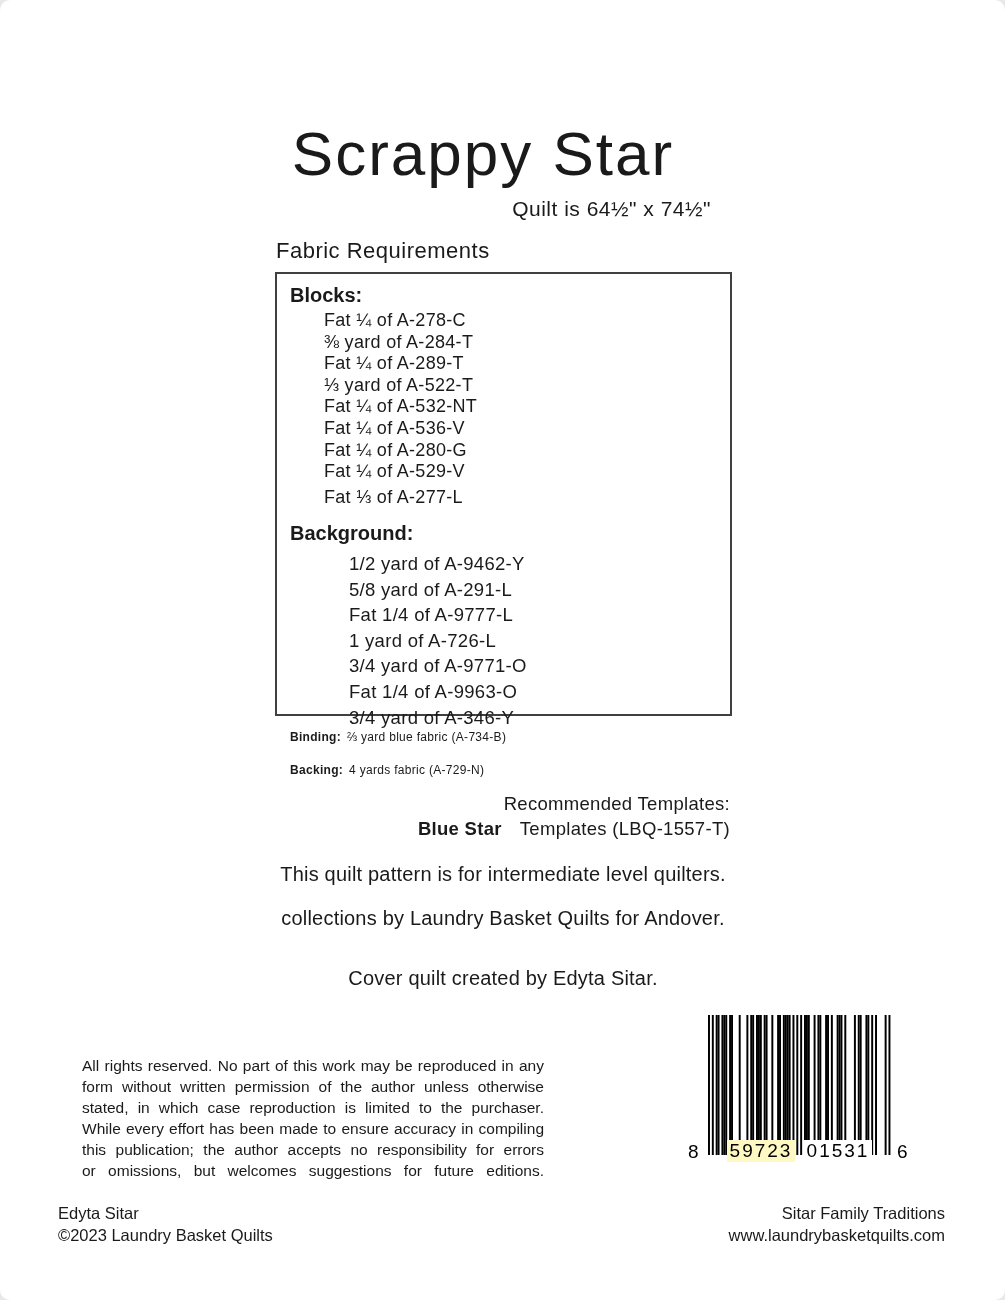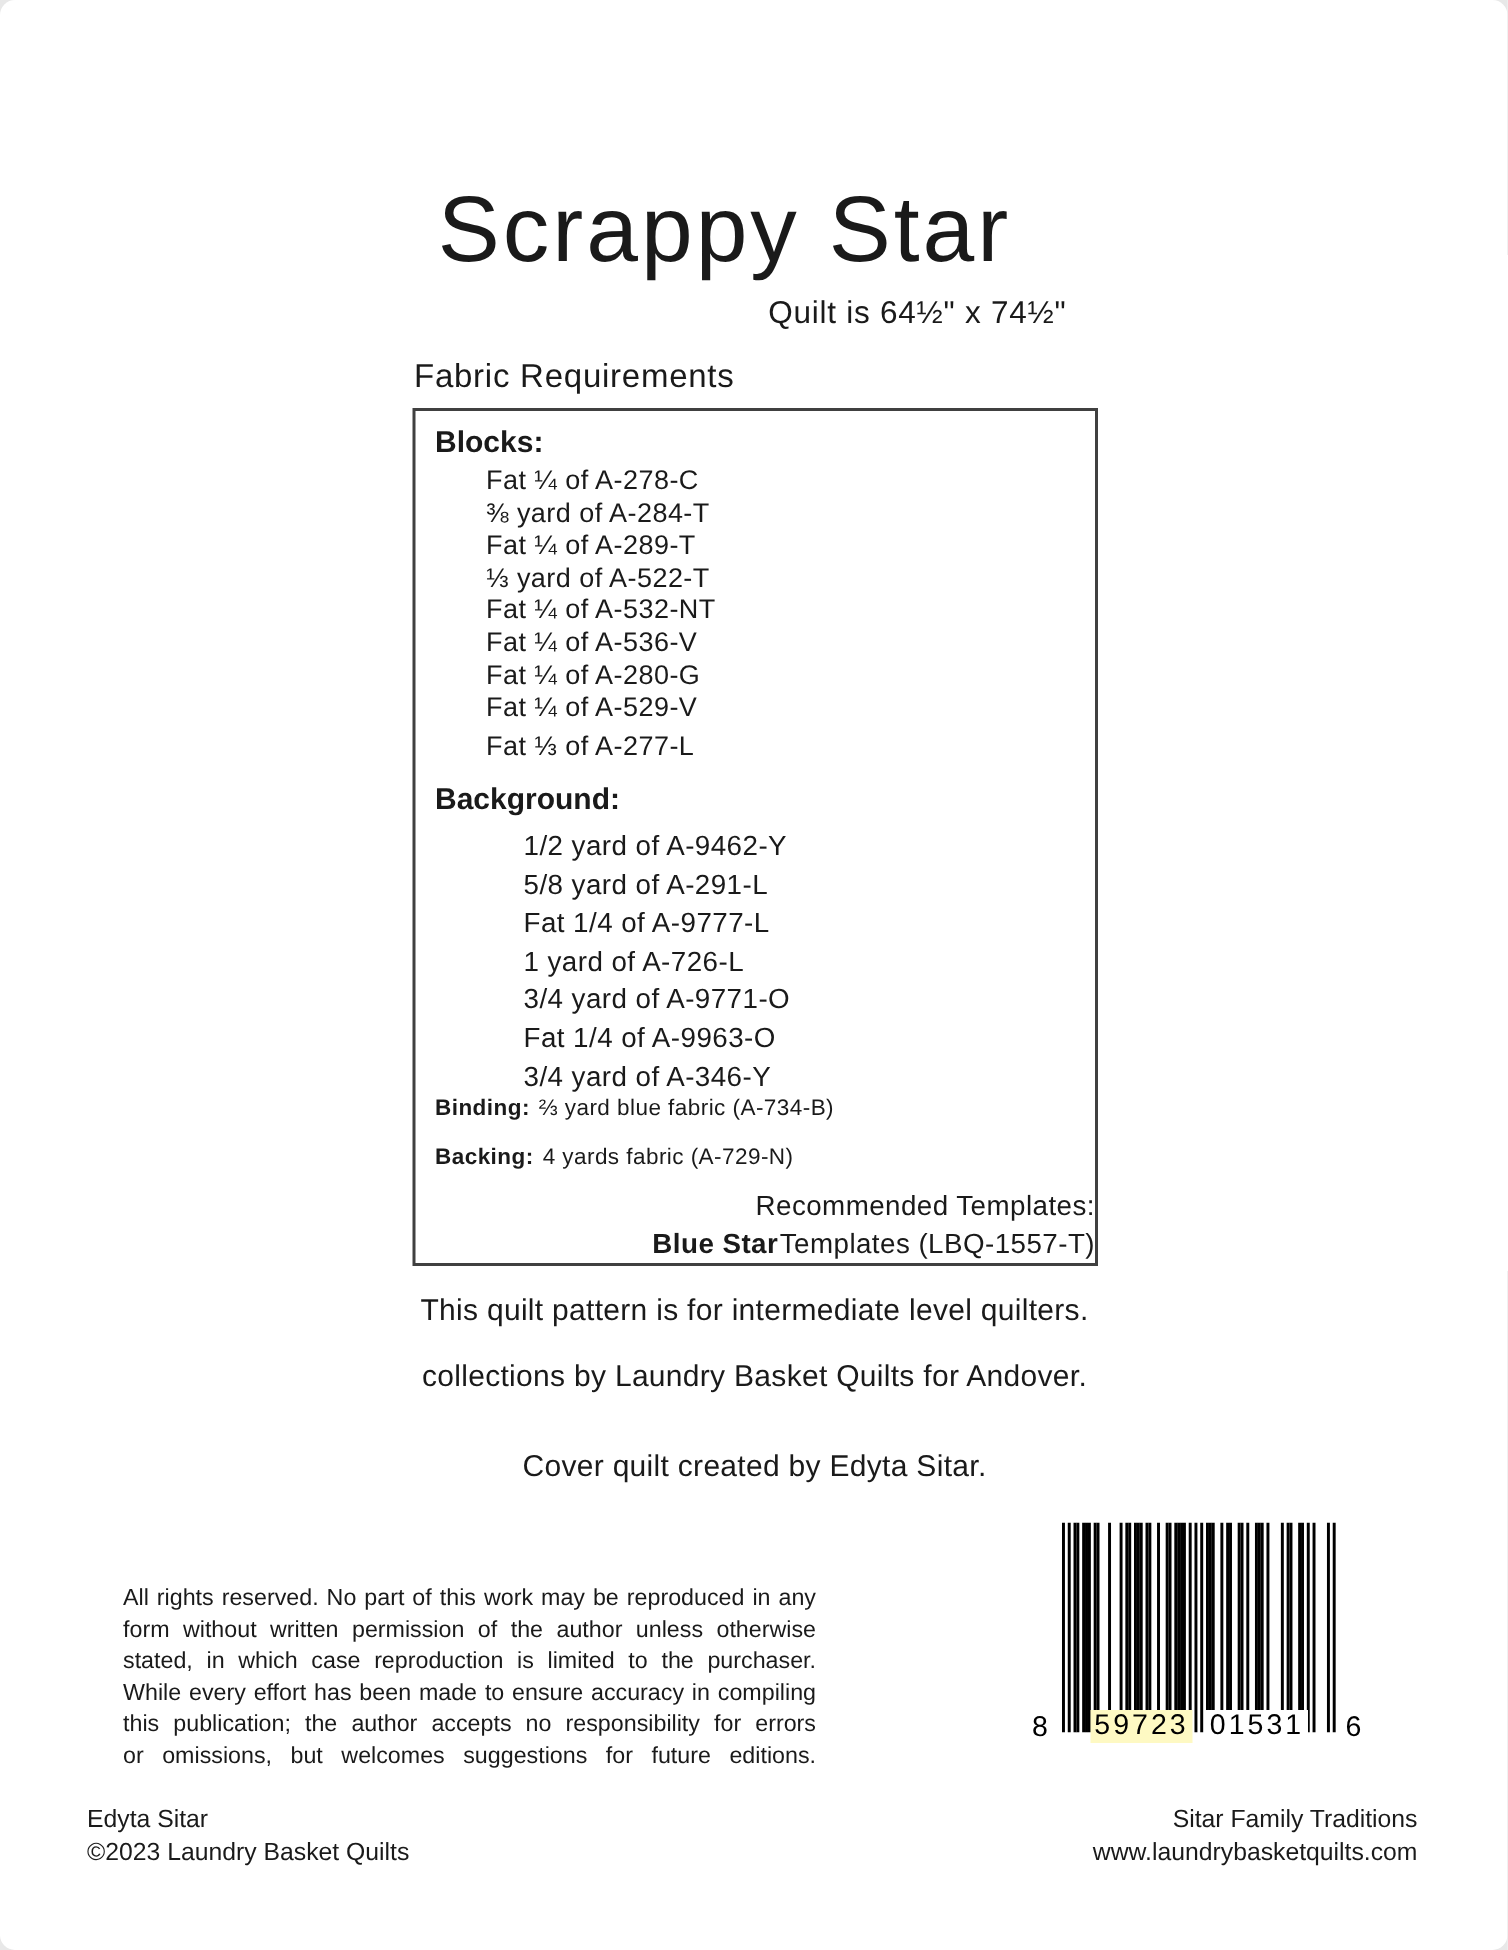--- a/index.html
+++ b/index.html
@@ -33,39 +33,39 @@
   }
   .fr-heading {
     position: absolute;
     top: 238px; left: 276px;
     font-size: 22px;
     letter-spacing: 0.5px;
   }
   .req-box {
     position: absolute;
     left: 275px; top: 272px;
-    width: 457px; height: 572px;
+    width: 457px; height: 444px;
     border: 2px solid #404040;
   }
   .bold { font-weight: 700; }
   .blocks-label { position: absolute; left: 13px; top: 10px; font-size: 20px; font-weight: 700; }
   .col { position: absolute; font-size: 18px; line-height: 21.6px; letter-spacing: 0.3px; }
   .col-left  { left: 47px;  top: 36px; }
   .col-right { left: 272px; top: 36px; }
   .gap-top { margin-top: 4px; }
   .bg-label { position: absolute; left: 13px; top: 248px; font-size: 20px; font-weight: 700; }
   .bg-col { position: absolute; left: 72px; top: 277px; font-size: 18.5px; line-height: 25.6px; letter-spacing: 0.3px; }
-  .req-row { position: absolute; left: 13px; font-size: 15px; letter-spacing: 0.3px; }
+  .req-row { position: absolute; left: 13px; font-size: 12px; letter-spacing: 0.3px; }
   .row-binding { top: 456px; }
   .row-backing { top: 489px; }
   .row-label { margin-right: 6px; }
   .tmpl { position: absolute; left: 0; width: 100%; text-align: right; font-size: 18.5px; letter-spacing: 0.3px; }
   .tmpl-heading { top: 519px; }
   .tmpl-line2 { top: 544px; }
-  .tmpl-name { margin-right: 1px; }
+  .tmpl-name { margin-right: 18px; }
   .note { position: absolute; left: 238px; width: 530px; text-align: center; font-size: 20px; line-height: 24px; letter-spacing: 0.2px; }
   .note1 { top: 862px; }
   .note2 { top: 906px; }
   .note3 { top: 966px; }
   .barcode { position: absolute; left: 686px; top: 1015px; width: 240px; height: 152px; }
   .bc-svg { position: absolute; left: 22px; top: 0; fill: #000000; }
   .bc-num { position: absolute; font-size: 19px; color: #000; font-family: "Liberation Sans", sans-serif; }
   .bc-first { left: 2px; top: 126px; }
   .bc-g1 { left: 41px; top: 125px; width: 68px; text-align: center; letter-spacing: 2px; background: #fef9c3; }
   .bc-g2 { left: 118px; top: 125px; width: 68px; text-align: center; letter-spacing: 2px; background: #fff; }

